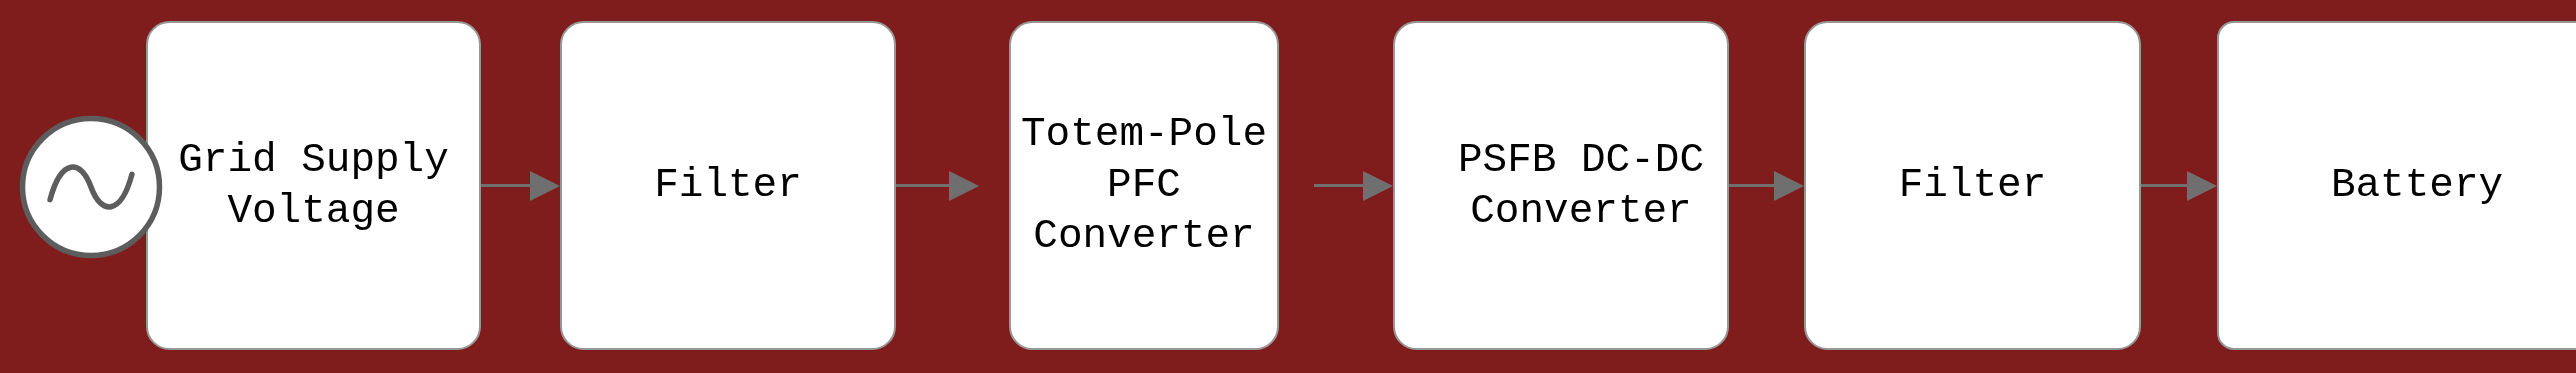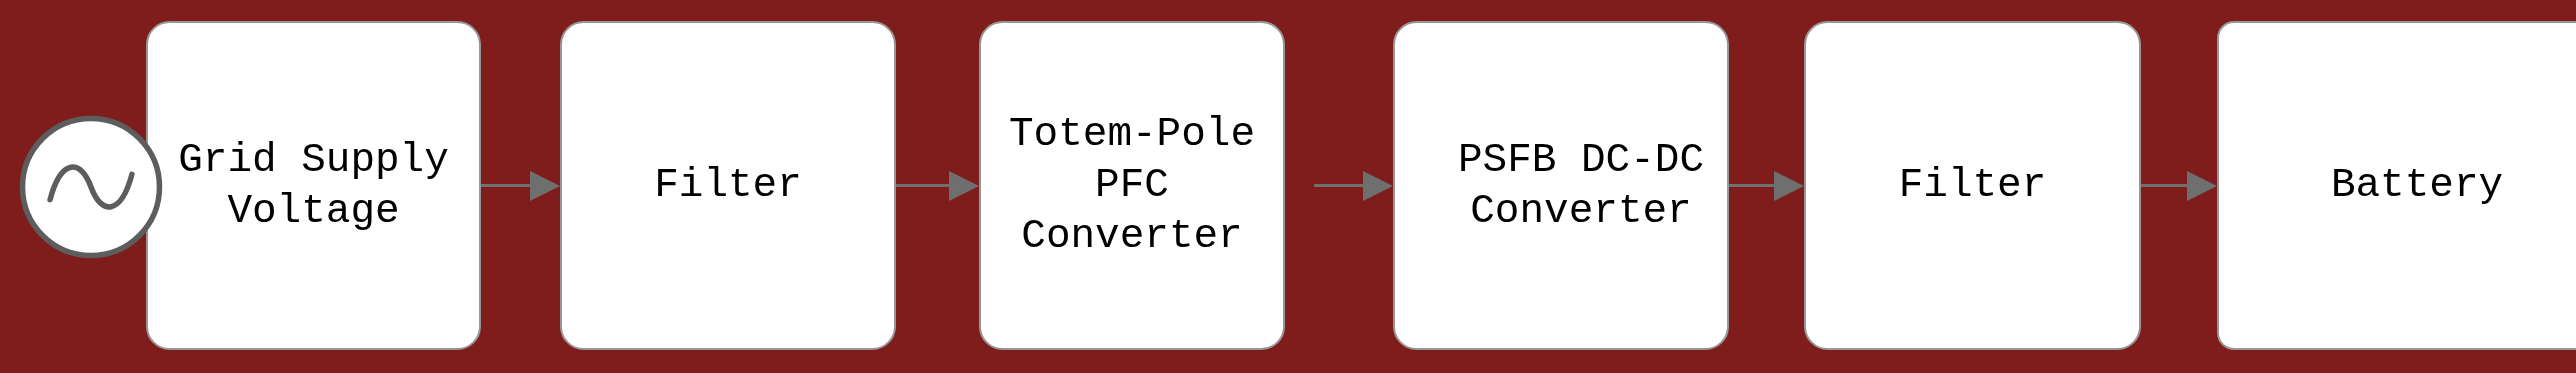--- a/index.html
+++ b/index.html
@@ -29,21 +29,21 @@
   }
   .block-label {
     font-size: 41px;
     line-height: 51px;
     color: #000000;
     text-align: center;
     white-space: pre-line;
   }
   .b1 { left: 146px;  width: 335px; }
   .b2 { left: 560px;  width: 336px; }
-  .b3 { left: 979px; width: 306px; }
+  .b3 { left: 1009px; width: 270px; }
   .b4 { left: 1393px; width: 336px; padding-left: 40px; }
   .b5 { left: 1804px; width: 337px; }
   .b6 { left: 2217px; width: 400px; border-radius: 17px; }
 
   .connector {
     position: absolute;
     top: 171px;
     height: 30px;
   }
   .c1 { left: 481px;  width: 79px; }

